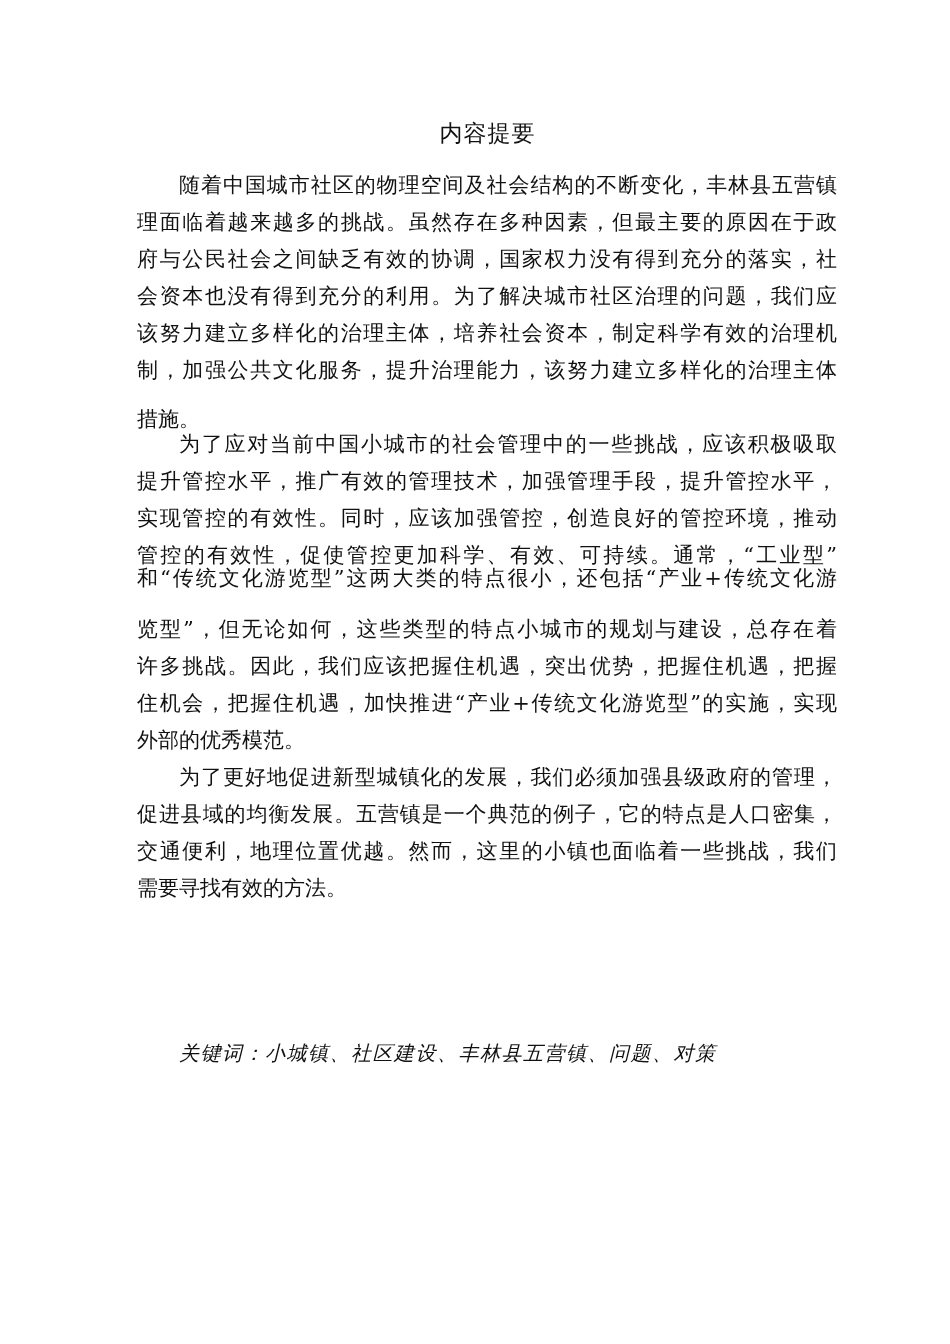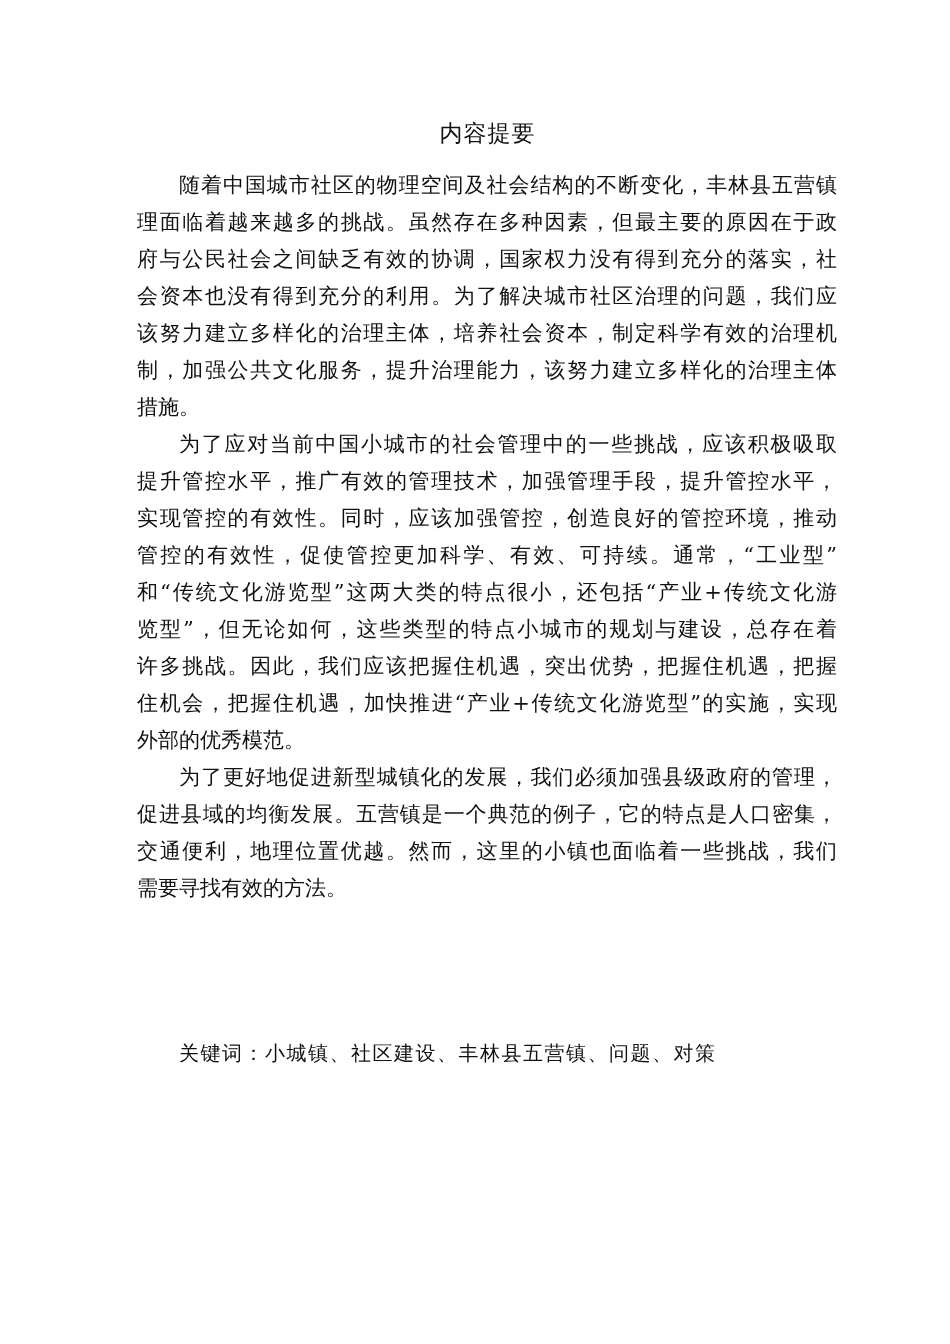--- a/index.html
+++ b/index.html
@@ -4,44 +4,44 @@
   <style>
     html, body { margin: 0; padding: 0; background: #ffffff; }
     body { width: 950px; height: 1344px; position: relative; overflow: hidden;
            font-family: "DejaVu Serif", "Liberation Serif", serif; color: #111; }
     .title { position: absolute; top: 118px; left: 0; width: 975px; text-align: center;
              font-family: "DejaVu Sans", "Liberation Sans", sans-serif; font-size: 23px; letter-spacing: 1px; }
     .line { position: absolute; left: 137px; width: 700px; font-size: 21px; line-height: 30px;
             white-space: nowrap; text-align: justify; text-align-last: justify; }
     .line.last { text-align-last: left; }
     .line.indent { left: 179px; width: 658px; }
-    .keywords { position: absolute; left: 179px; top: 1040px; font-size: 20px; letter-spacing: 1.5px; white-space: nowrap; }
+    .keywords { position: absolute; left: 179px; top: 1040px; font-size: 20px; letter-spacing: 1.5px; white-space: nowrap; font-style: italic; }
   </style>
 </head>
 <body>
 
 <div>
   <div class="title">内容提要</div>
 
   <div>
     <div class="line indent" style="top:170px">随着中国城市社区的物理空间及社会结构的不断变化，丰林县五营镇</div>
     <div class="line" style="top:207px">理面临着越来越多的挑战。虽然存在多种因素，但最主要的原因在于政</div>
     <div class="line" style="top:244px">府与公民社会之间缺乏有效的协调，国家权力没有得到充分的落实，社</div>
     <div class="line" style="top:281px">会资本也没有得到充分的利用。为了解决城市社区治理的问题，我们应</div>
     <div class="line" style="top:318px">该努力建立多样化的治理主体，培养社会资本，制定科学有效的治理机</div>
     <div class="line" style="top:355px">制，加强公共文化服务，提升治理能力，该努力建立多样化的治理主体</div>
-    <div class="line last" style="top:392px">措施。</div>
+    <div class="line last" style="top:404px">措施。</div>
   </div>
 
   <div>
     <div class="line indent" style="top:429px">为了应对当前中国小城市的社会管理中的一些挑战，应该积极吸取</div>
     <div class="line" style="top:466px">提升管控水平，推广有效的管理技术，加强管理手段，提升管控水平，</div>
     <div class="line" style="top:503px">实现管控的有效性。同时，应该加强管控，创造良好的管控环境，推动</div>
     <div class="line" style="top:540px">管控的有效性，促使管控更加科学、有效、可持续。通常，“工业型”</div>
-    <div class="line" style="top:577px">和“传统文化游览型”这两大类的特点很小，还包括“产业+传统文化游</div>
+    <div class="line" style="top:563px">和“传统文化游览型”这两大类的特点很小，还包括“产业+传统文化游</div>
     <div class="line" style="top:614px">览型”，但无论如何，这些类型的特点小城市的规划与建设，总存在着</div>
     <div class="line" style="top:651px">许多挑战。因此，我们应该把握住机遇，突出优势，把握住机遇，把握</div>
     <div class="line" style="top:688px">住机会，把握住机遇，加快推进“产业+传统文化游览型”的实施，实现</div>
     <div class="line last" style="top:725px">外部的优秀模范。</div>
   </div>
 
   <div>
     <div class="line indent" style="top:762px">为了更好地促进新型城镇化的发展，我们必须加强县级政府的管理，</div>
     <div class="line" style="top:799px">促进县域的均衡发展。五营镇是一个典范的例子，它的特点是人口密集，</div>
     <div class="line" style="top:836px">交通便利，地理位置优越。然而，这里的小镇也面临着一些挑战，我们</div>

